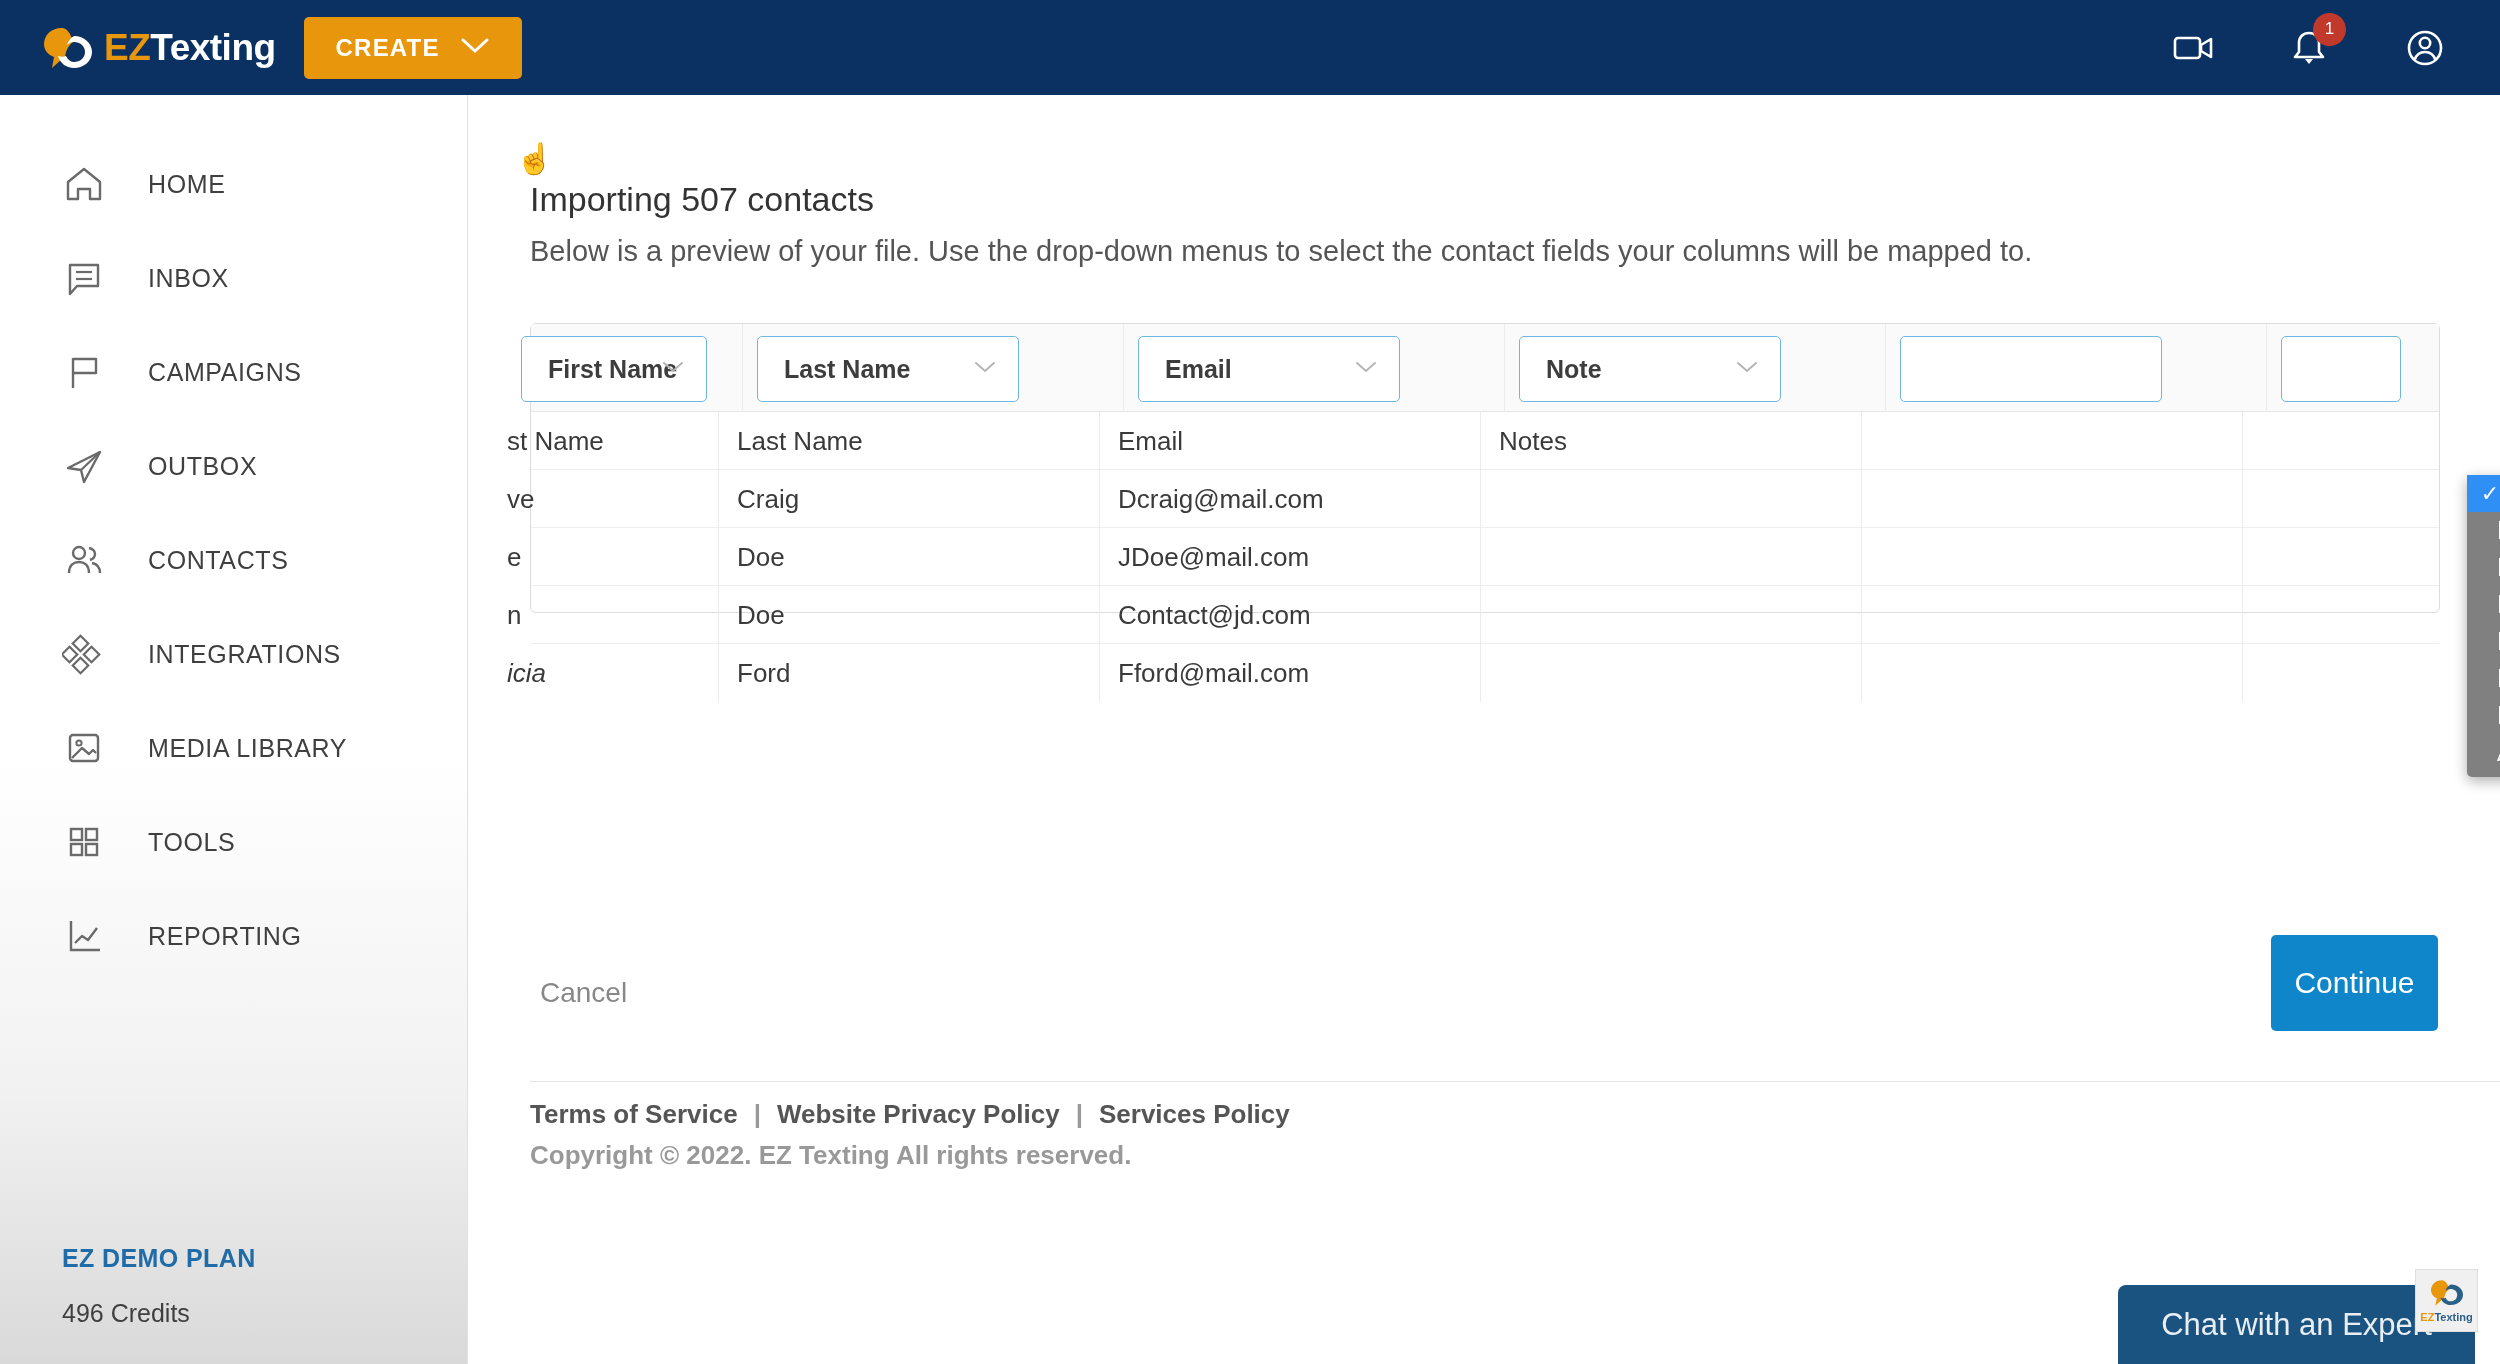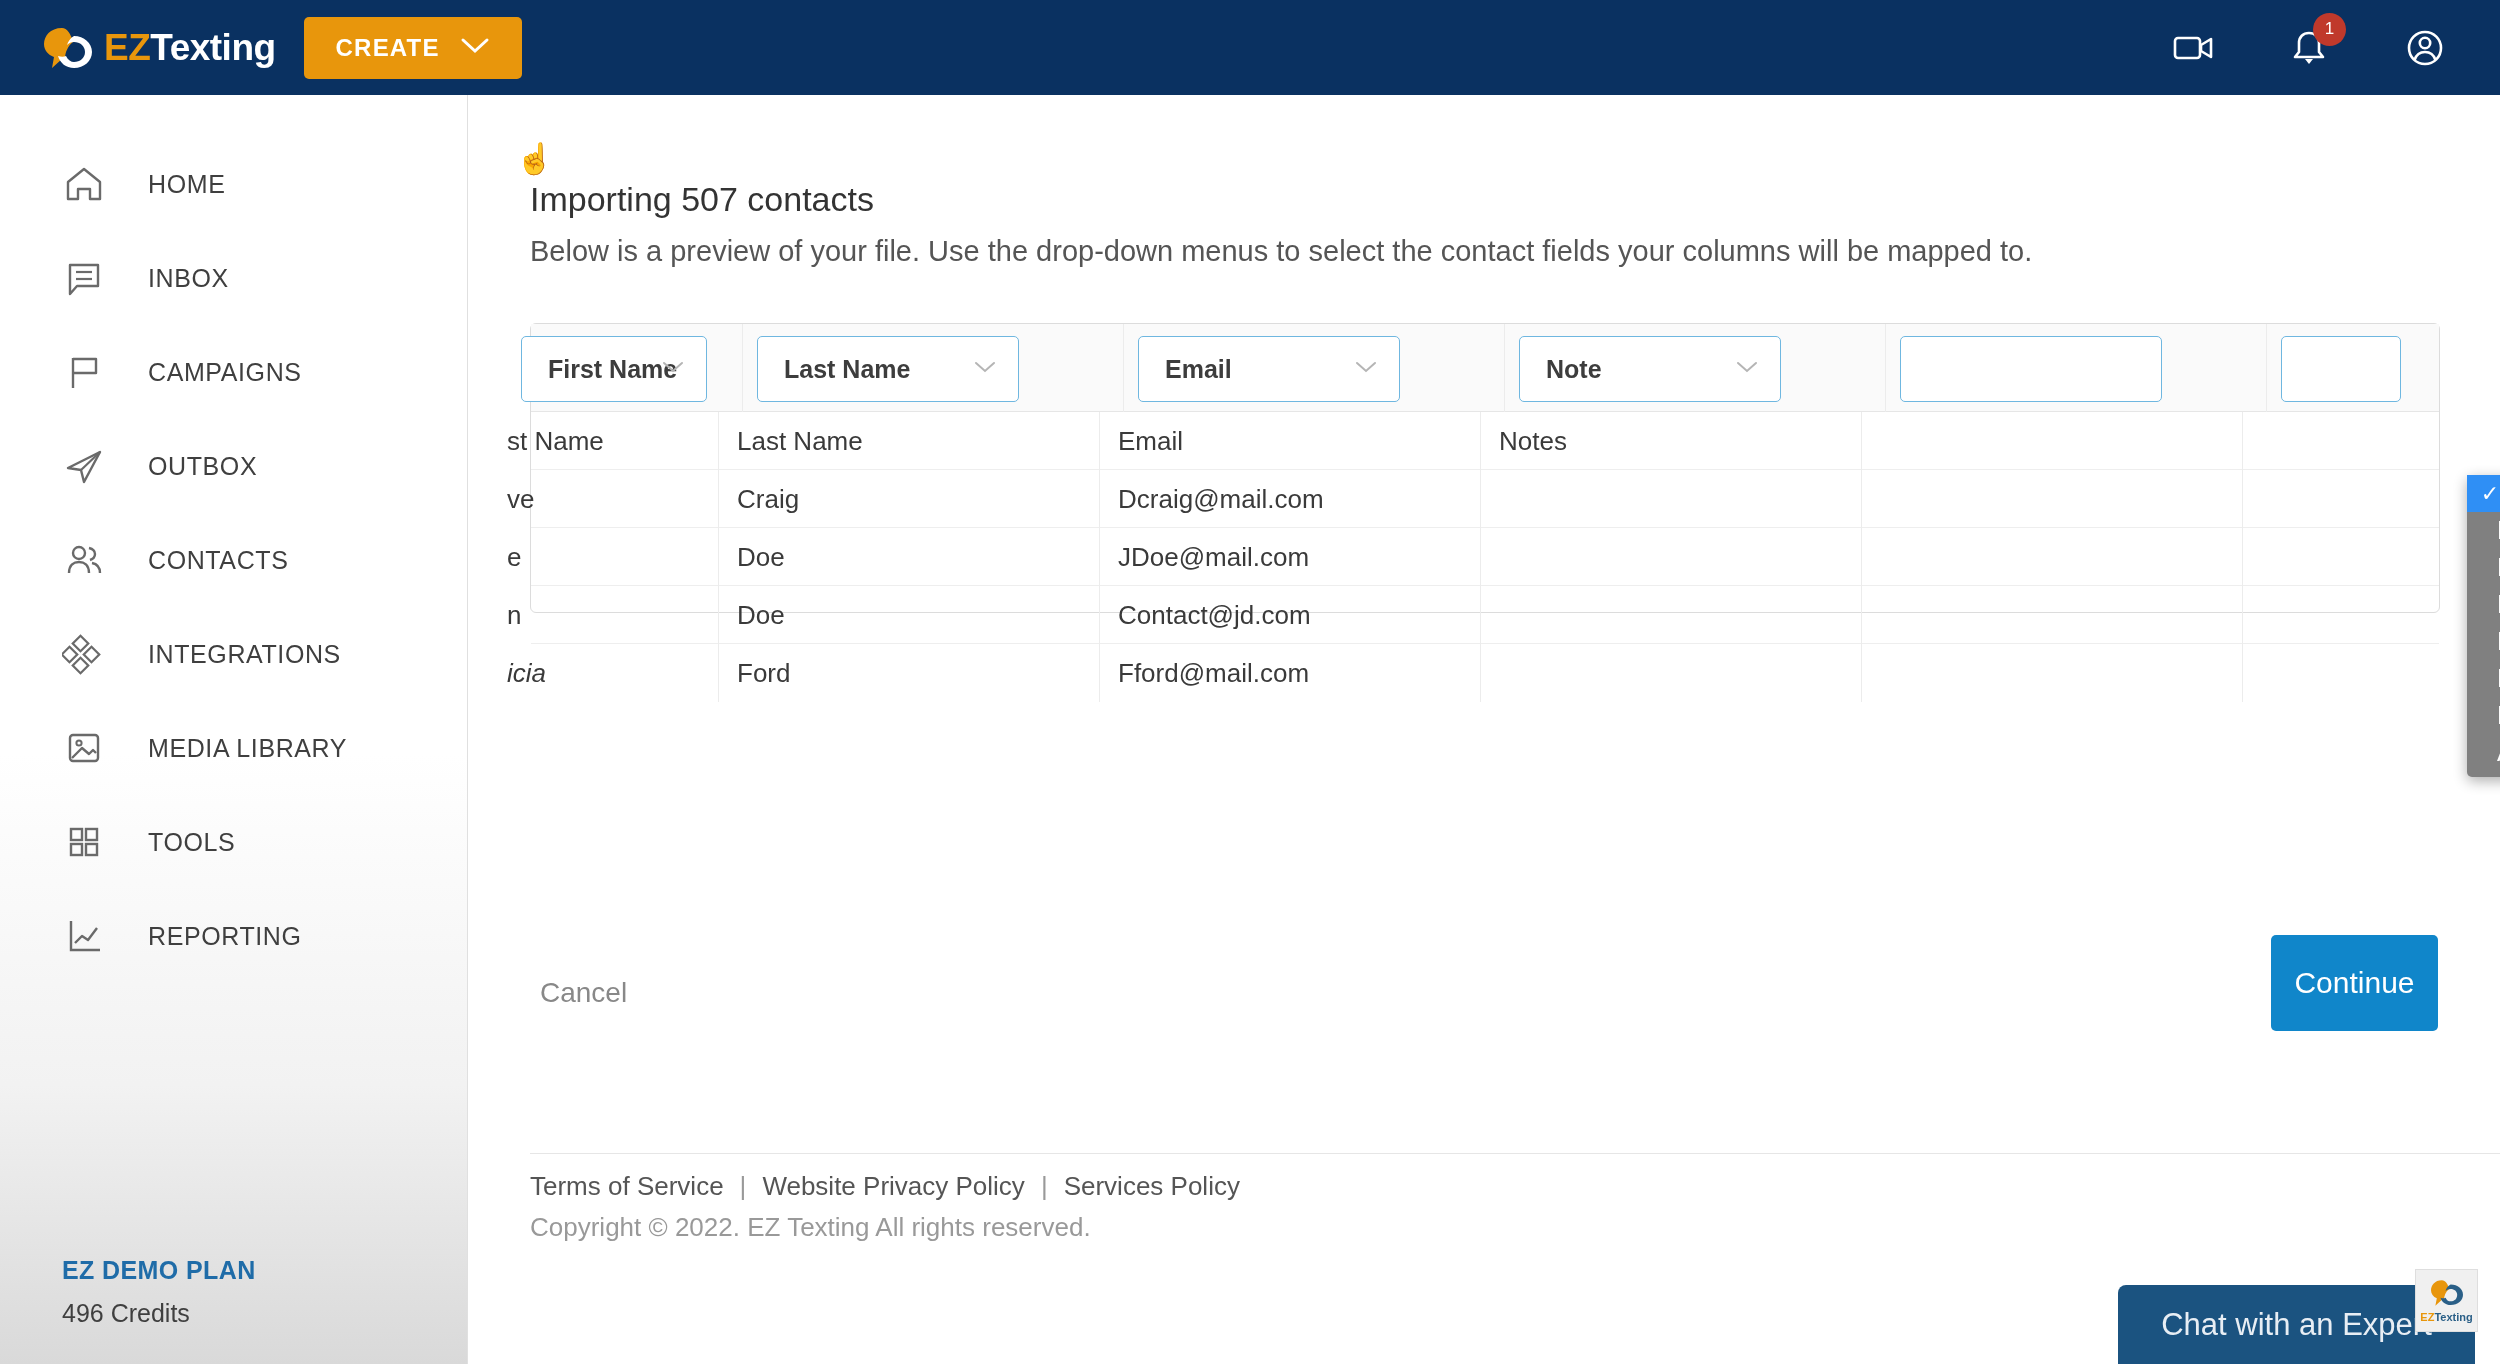--- a/index.html
+++ b/index.html
@@ -41,21 +41,21 @@
     border-right:1px solid #e0e0e0; z-index:30;
   }
   .nav { padding-top:42px; }
   .nav-item {
     display:flex; align-items:center; height:94px; padding-left:62px; cursor:pointer;
   }
   .nav-icon { width:44px; height:44px; margin-right:42px; color:#6a6a6a; flex:none; }
   .nav-label { font-size:25px; color:#3f3f3f; letter-spacing:0.6px; white-space:nowrap; }
   .plan-box { position:absolute; bottom:36px; left:62px; }
   .plan-name { color:#1f6ca8; font-size:25px; font-weight:bold; letter-spacing:0.4px; }
-  .plan-credits { color:#3f3f3f; font-size:25px; margin-top:14px; }
+  .plan-credits { color:#3f3f3f; font-size:25px; margin-top:26px; }
 
   
   .main { position:absolute; top:95px; left:468px; width:2032px; height:1269px; background:#fff; }
   .page-title { position:absolute; top:85px; left:62px; font-size:34px; color:#333; }
   .page-sub  { position:absolute; top:140px; left:62px; font-size:29px; color:#555; white-space:nowrap; }
 
   
   .table-wrap {
     position:absolute; top:228px; left:62px; width:1910px; height:290px;
     border:1px solid #dcdcdc; border-radius:6px; overflow:visible; background:#fff;
@@ -101,21 +101,21 @@
   .cancel-btn {
     position:absolute; top:882px; left:72px; font-size:28px; color:#888; cursor:pointer;
   }
   .continue-btn {
     position:absolute; top:840px; left:1803px; width:167px; height:96px;
     background:#1086ca; border-radius:5px; color:#fff; font-size:30px;
     display:flex; align-items:center; justify-content:center; cursor:pointer;
   }
 
   
-  .footer { position:absolute; top:1076px; left:62px; right:0; }
+  .footer { position:absolute; top:1004px; left:62px; right:0;font-weight:bold; }
   .foot-divider { position:absolute; top:-18px; left:0; width:1970px; height:1px; background:#e6e6e6; }
   .foot-links { display:flex; align-items:center; gap:16px; font-size:26px; color:#555; }
   .foot-links a { color:#555; text-decoration:none; cursor:pointer; }
   .foot-sep { color:#999; }
   .foot-copy { margin-top:10px; font-size:26px; color:#999; }
 
   
   .chat-btn {
     position:absolute; bottom:0; right:25px; width:357px; height:79px;
     background:#1b5380; border-radius:8px 8px 0 0; display:flex;

